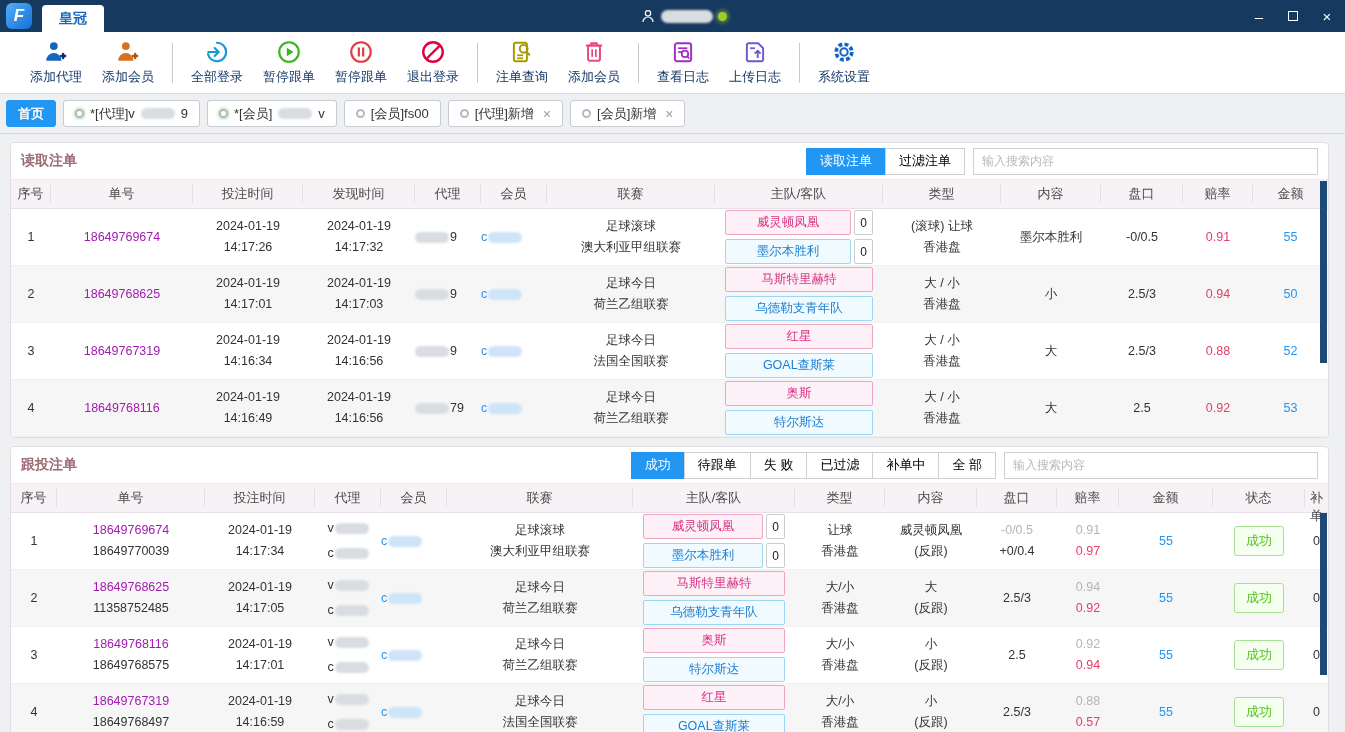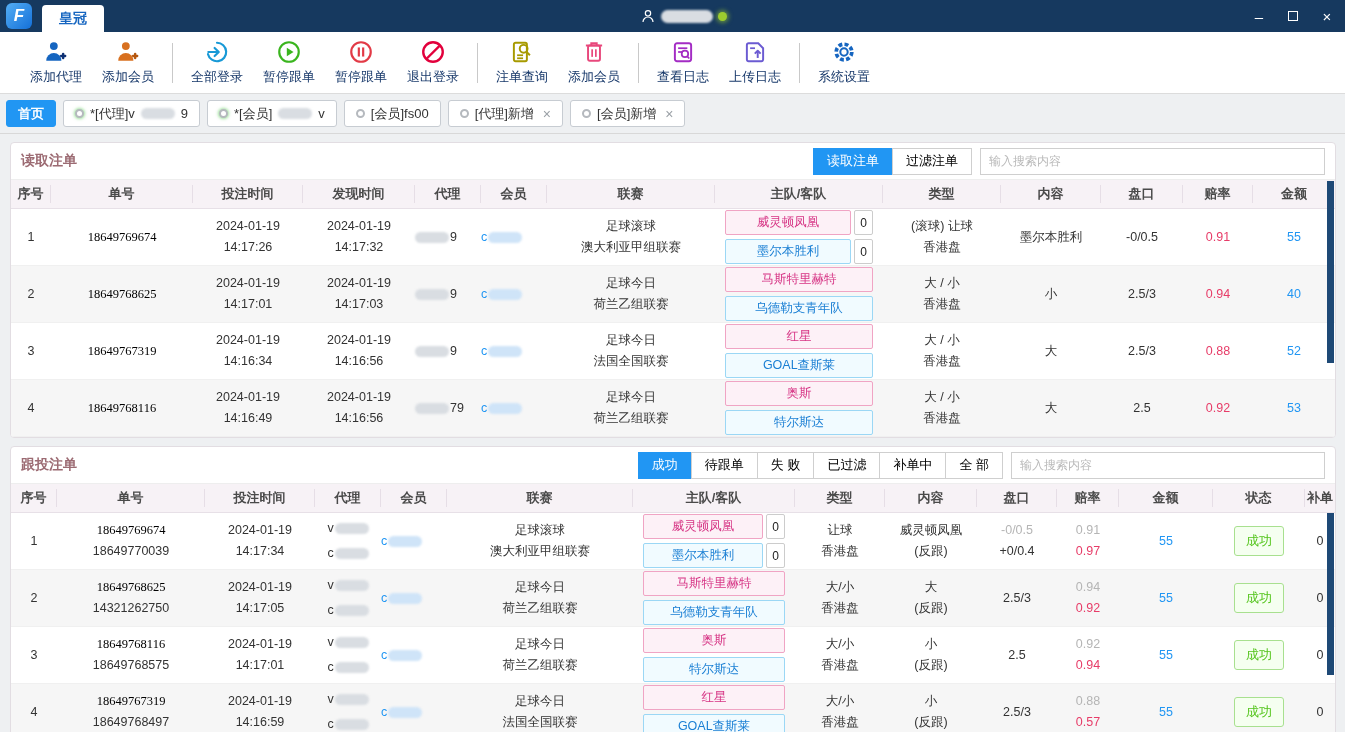--- a/index.html
+++ b/index.html
@@ -39,47 +39,47 @@
     padding:0 6px; border-bottom:1px solid #d8d8d8; }
   .tab { height:27px; background:#fff; border:1px solid #c7ccd2; border-radius:3px;
     padding:0 11px; display:inline-flex; align-items:center; gap:6px; font-size:13px; color:#333; cursor:default; }
   .tab.active { background:#2196f3; border-color:#2196f3; color:#fff; font-weight:bold; }
   .tabdot { width:9px; height:9px; border-radius:50%; }
   .tabdot.online { background:#43c43f; box-shadow:0 0 3px 1px rgba(67,196,63,.5); }
   .tabdot.offline { background:#fff; border:2px solid #b5b9be; }
   .tabclose { color:#9aa0a6; font-size:14px; margin-left:3px; }
 
   
-  .panel { margin:8px 9px 0 10px; background:#fff; border:1px solid #e2dde2;
+  .panel { margin:8px 16px 0 10px; background:#fff; border:1px solid #e2dde2;
     border-radius:4px; position:relative; overflow:hidden; }
   .panelhead { height:36px; display:flex; align-items:center; justify-content:space-between; padding:0 10px; }
   .ptitle { color:#9c6b73; font-weight:bold; font-size:14px; }
   .pcontrols { display:flex; align-items:center; }
   .segbtn { height:27px; padding:0 13px; background:#fff; border:1px solid #cfcfcf;
     font-size:13px; color:#000000; margin-left:-1px; display:flex; align-items:center; cursor:default; white-space:nowrap; }
   .segbtn.active { background:#2196f3; border-color:#2196f3; color:#fff; }
   .searchbox { height:27px; width:345px; border:1px solid #cfcfcf; margin-left:8px;
     padding:0 8px; font-size:12px; color:#000000;
     font-family:"Liberation Sans","DejaVu Sans",sans-serif; }
   .searchbox::placeholder { color:#b9b9b9; }
   .panel2 .searchbox { width:314px; }
 
   
   .thead { display:grid; height:30px; background:#f7f2f6; border-top:1px solid #eee;
     border-bottom:1px solid #e7e0e7; align-items:center; }
-  .th { text-align:center; font-size:13px; font-weight:bold; color:#4a4a4a;
+  .th { text-align:center; font-size:13px; font-weight:normal; color:#4a4a4a;
     border-right:1px solid #e6dee6; height:18px; line-height:18px; }
   .th:last-child { border-right:none; }
   .tr { display:grid; height:57px; align-items:center; font-size:12.5px; color:#333;
     border-bottom:1px solid #f0f0f0; background:#fff; }
   .tr:nth-child(even) { background:#f6f6f6; }
   .cols1 { grid-template-columns:40px 142px 110px 112px 66px 66px 168px 168px 118px 100px 82px 70px minmax(0,1fr); }
   .cols2 { grid-template-columns:46px 148px 110px 66px 66px 186px 162px 90px 92px 80px 62px 94px 92px minmax(0,1fr); }
   .td { text-align:center; line-height:1.65; }
-  .link { color:#000000; cursor:pointer;font-family:Liberation Serif, serif; }
+  .link { color:#a21caf; cursor:pointer; }
   .dim { color:#b5b5b5; }
   .red { color:#e73c68; }
   .blue { color:#2196f3; }
   .teams { display:flex; flex-direction:column; gap:4px; padding:0 10px; }
   .teamrow { display:flex; gap:3px; align-items:stretch; }
   .teambox { flex:1; border-radius:2px; padding:3px 4px; font-size:12.5px; text-align:center; }
   .teambox.home { border:1px solid #f0a4c4; background:#fdf1f7; color:#d63384; }
   .teambox.away { border:1px solid #9bd7f5; background:#f1fbff; color:#1a7fd4; }
   .score { width:19px; border:1px solid #ccc; background:#fff; border-radius:2px;
     display:flex; align-items:center; justify-content:center; color:#222; font-size:12px; }
@@ -375,21 +375,21 @@
 
           </div>
         </div>
         <div class="td">
           <div>大 / 小</div>
           <div>香港盘</div>
         </div>
         <div class="td">小</div>
         <div class="td">2.5/3</div>
         <div class="td red">0.94</div>
-        <div class="td blue">40</div>
+        <div class="td blue">50</div>
       </div>
 
       <div class="tr cols1">
         <div class="td">3</div>
         <div class="td"><span class="link">18649767319</span></div>
         <div class="td">
           <div>2024-01-19</div>
           <div>14:16:34</div>
         </div>
         <div class="td">
@@ -580,21 +580,21 @@
         </div>
         <div class="td blue">55</div>
         <div class="td"><span class="badge">成功</span></div>
         <div class="td">0</div>
       </div>
 
       <div class="tr cols2">
         <div class="td">2</div>
         <div class="td">
           <div><span class="link">18649768625</span></div>
-          <div>14321262750</div>
+          <div>11358752485</div>
         </div>
         <div class="td">
           <div>2024-01-19</div>
           <div>14:17:05</div>
         </div>
         <div class="td namecell">
           <span class="nameline">
             <span>v</span>
             <span class="redact small"></span>
           </span>

